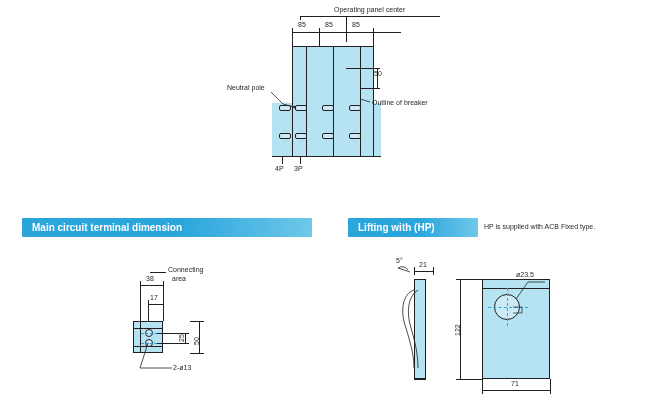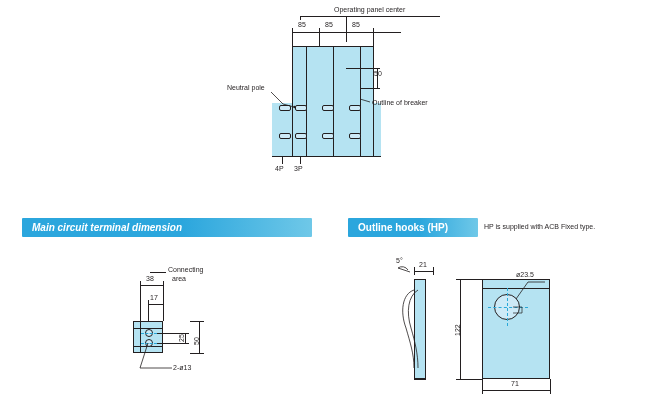--- a/index.html
+++ b/index.html
@@ -90,25 +90,25 @@
   <svg style="left:0;top:0;width:670px;height:185px;">
     <polyline points="370,102 360,99" fill="none" stroke="#231f20" stroke-width="0.8"></polyline>
   </svg>
 
   <div class="line vline" style="left:282px;top:156px;height:8px;"></div>
   <div class="line vline" style="left:300px;top:156px;height:8px;"></div>
   <div class="txt" style="left:275px;top:165px;">4P</div>
   <div class="txt" style="left:294px;top:165px;">3P</div>
 </div>
 
-<div class="sec-bar" style="left:22px;top:218px;width:290px;font-style:italic;">
+<div class="sec-bar" style="left:22px;top:218px;width:290px;">
   <span>Main circuit terminal dimension</span>
 </div>
 <div class="sec-bar" style="left:348px;top:218px;width:130px;">
-  <span>Outline hooks (HP)</span>
+  <span>Lifting with (HP)</span>
 </div>
 <div class="sec-note" style="left:484px;top:223px;">HP is supplied with ACB Fixed type.</div>
 
 <div class="line vline" style="left:330px;top:218px;height:1px;background:transparent;"></div>
 
 <div class="abs" style="left:0;top:250px;width:330px;height:150px;">
 
   <div class="txt" style="left:168px;top:16px;">Connecting</div>
   <div class="txt" style="left:172px;top:25px;">area</div>
   <div class="line hline" style="left:150px;top:22px;width:16px;"></div>

